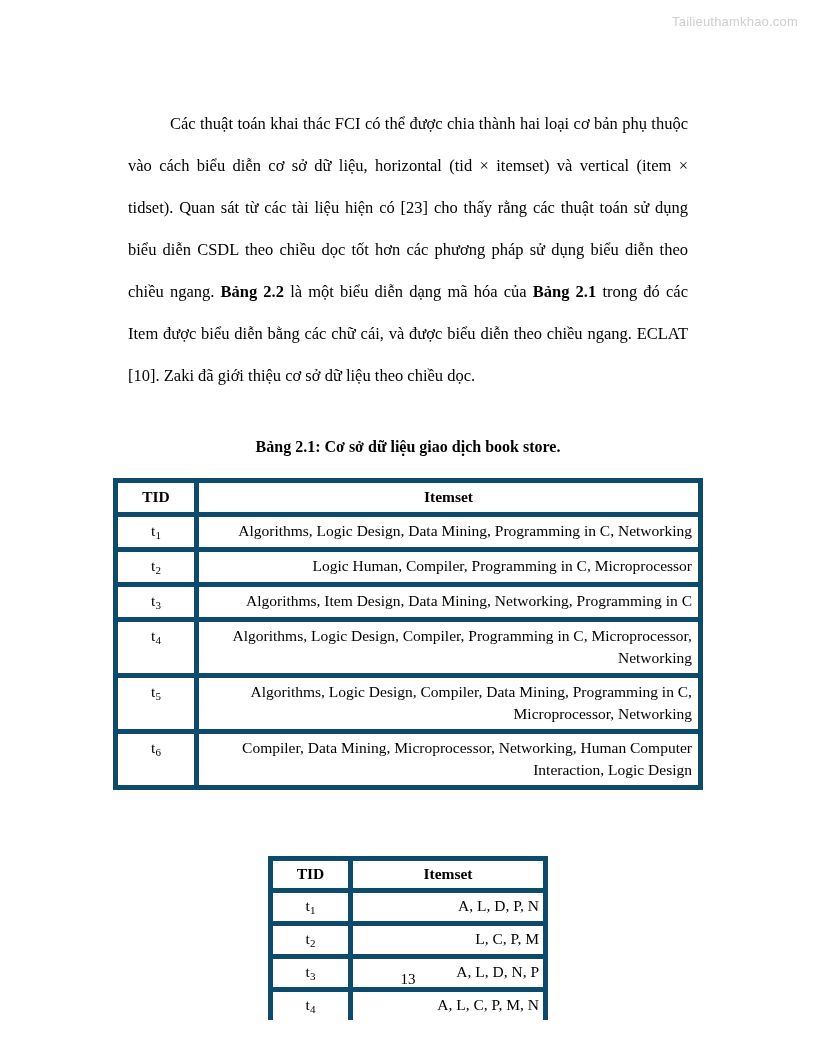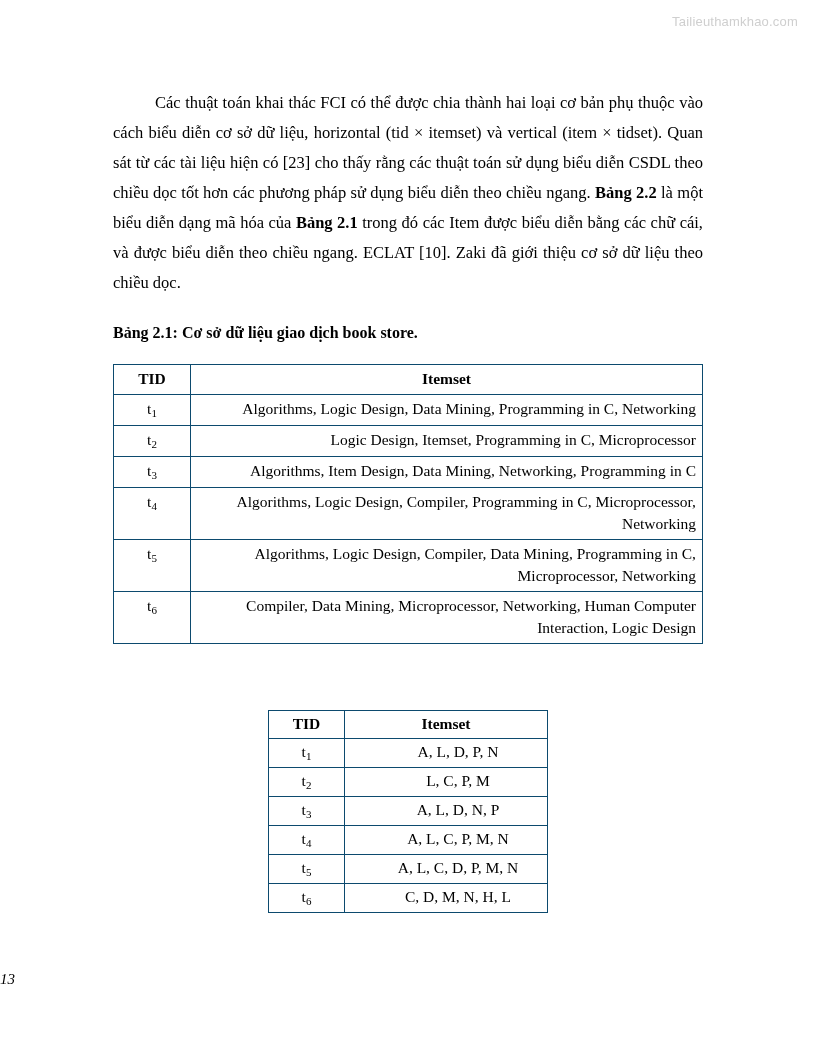--- a/index.html
+++ b/index.html
@@ -29,46 +29,47 @@
     letter-spacing: 0.2px;
     user-select: none;
   }
   .content {
     position: absolute;
     left: 113px;
     top: 88px;
     width: 590px;
   }
   p.body-text {
-    margin: 0;
+    margin: 15px;
     font-size: 16.5px;
-    line-height: 30px;
+    line-height: 42px;
     text-align: justify;
     text-justify: inter-word;
     text-indent: 42px;
     hyphens: none;
   }
   .caption {
     margin: 0;
     font-weight: bold;
     font-size: 16px;
+    text-align: center;
     line-height: 26px;
   }
   .spacer-30 { height: 30px; }
   .spacer-22 { height: 22px; }
   .spacer-18 { height: 18px; }
   .spacer-48 { height: 48px; }
 
   table.doc-table {
     border-collapse: collapse;
     font-size: 15.5px;
     line-height: 22px;
   }
   table.doc-table td, table.doc-table th {
-    border: 1px solid #0c4a6e;
+    border: 5px solid #0c4a6e;
     vertical-align: top;
   }
   
   #table-2-1 {
     width: 590px;
     margin: 0;
   }
   #table-2-1 th.tid-head,
   #table-2-1 td.tid-cell {
     width: 68px;
@@ -102,35 +103,35 @@
   #table-2-2 th.tid-head,
   #table-2-2 td.tid-cell {
     width: 67px;
     text-align: center;
   }
   #table-2-2 td.tid-cell {
     padding: 2px 4px 3px 4px;
   }
   #table-2-2 td.itemset-cell {
     padding: 2px 4px 3px 28px;
-    text-align: center;
+    text-align: right;
   }
   sub {
     font-size: 11px;
     vertical-align: baseline;
     position: relative;
     top: 3px;
   }
   .page-number {
     position: absolute;
     left: 0;
     right: 0;
     top: 971px;
+    text-align: center;
     font-size: 15px;
-    font-style: italic;
   }
   b, strong { font-weight: bold; }
 </style>
 </head>
 <body>
 
 <div class="page">
 
   <div class="watermark">Tailieuthamkhao.com</div>
 
@@ -151,21 +152,21 @@
           <th>Itemset</th>
         </tr>
       </thead>
       <tbody>
         <tr>
           <td class="tid-cell"><span>t</span><sub>1</sub></td>
           <td class="itemset-cell">Algorithms, Logic Design, Data Mining, Programming in C, Networking</td>
         </tr>
         <tr>
           <td class="tid-cell"><span>t</span><sub>2</sub></td>
-          <td class="itemset-cell">Logic Design, Itemset, Programming in C, Microprocessor</td>
+          <td class="itemset-cell">Logic Human, Compiler, Programming in C, Microprocessor</td>
         </tr>
         <tr>
           <td class="tid-cell"><span>t</span><sub>3</sub></td>
           <td class="itemset-cell">Algorithms, Item Design, Data Mining, Networking, Programming in C</td>
         </tr>
         <tr>
           <td class="tid-cell"><span>t</span><sub>4</sub></td>
           <td class="itemset-cell">Algorithms, Logic Design, Compiler, Programming in C, Microprocessor, Networking</td>
         </tr>
         <tr>

